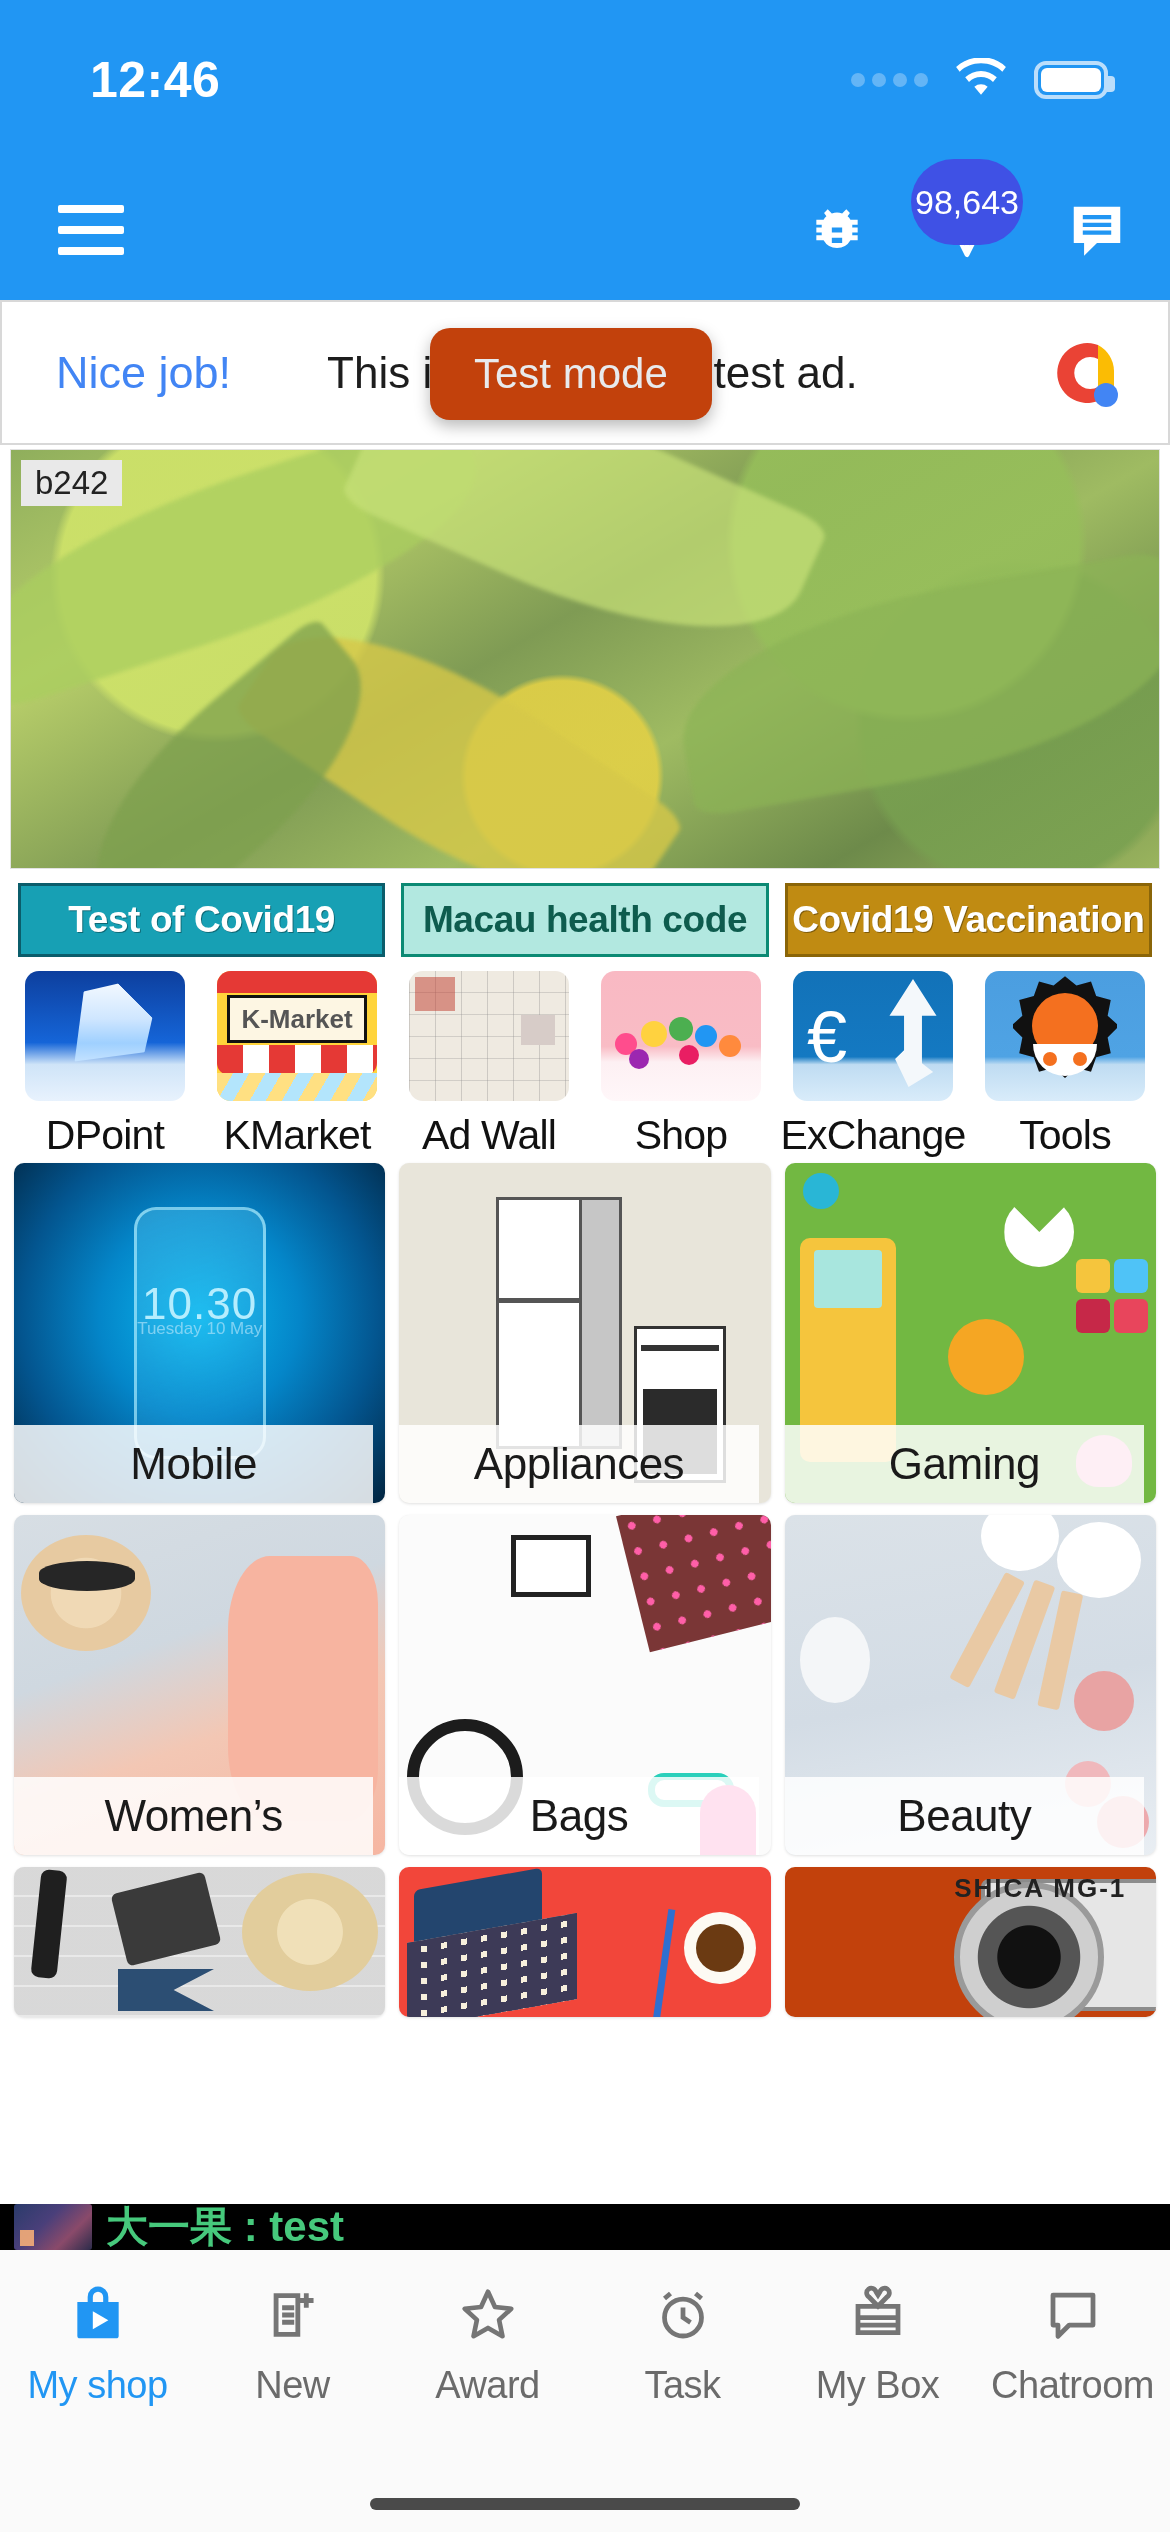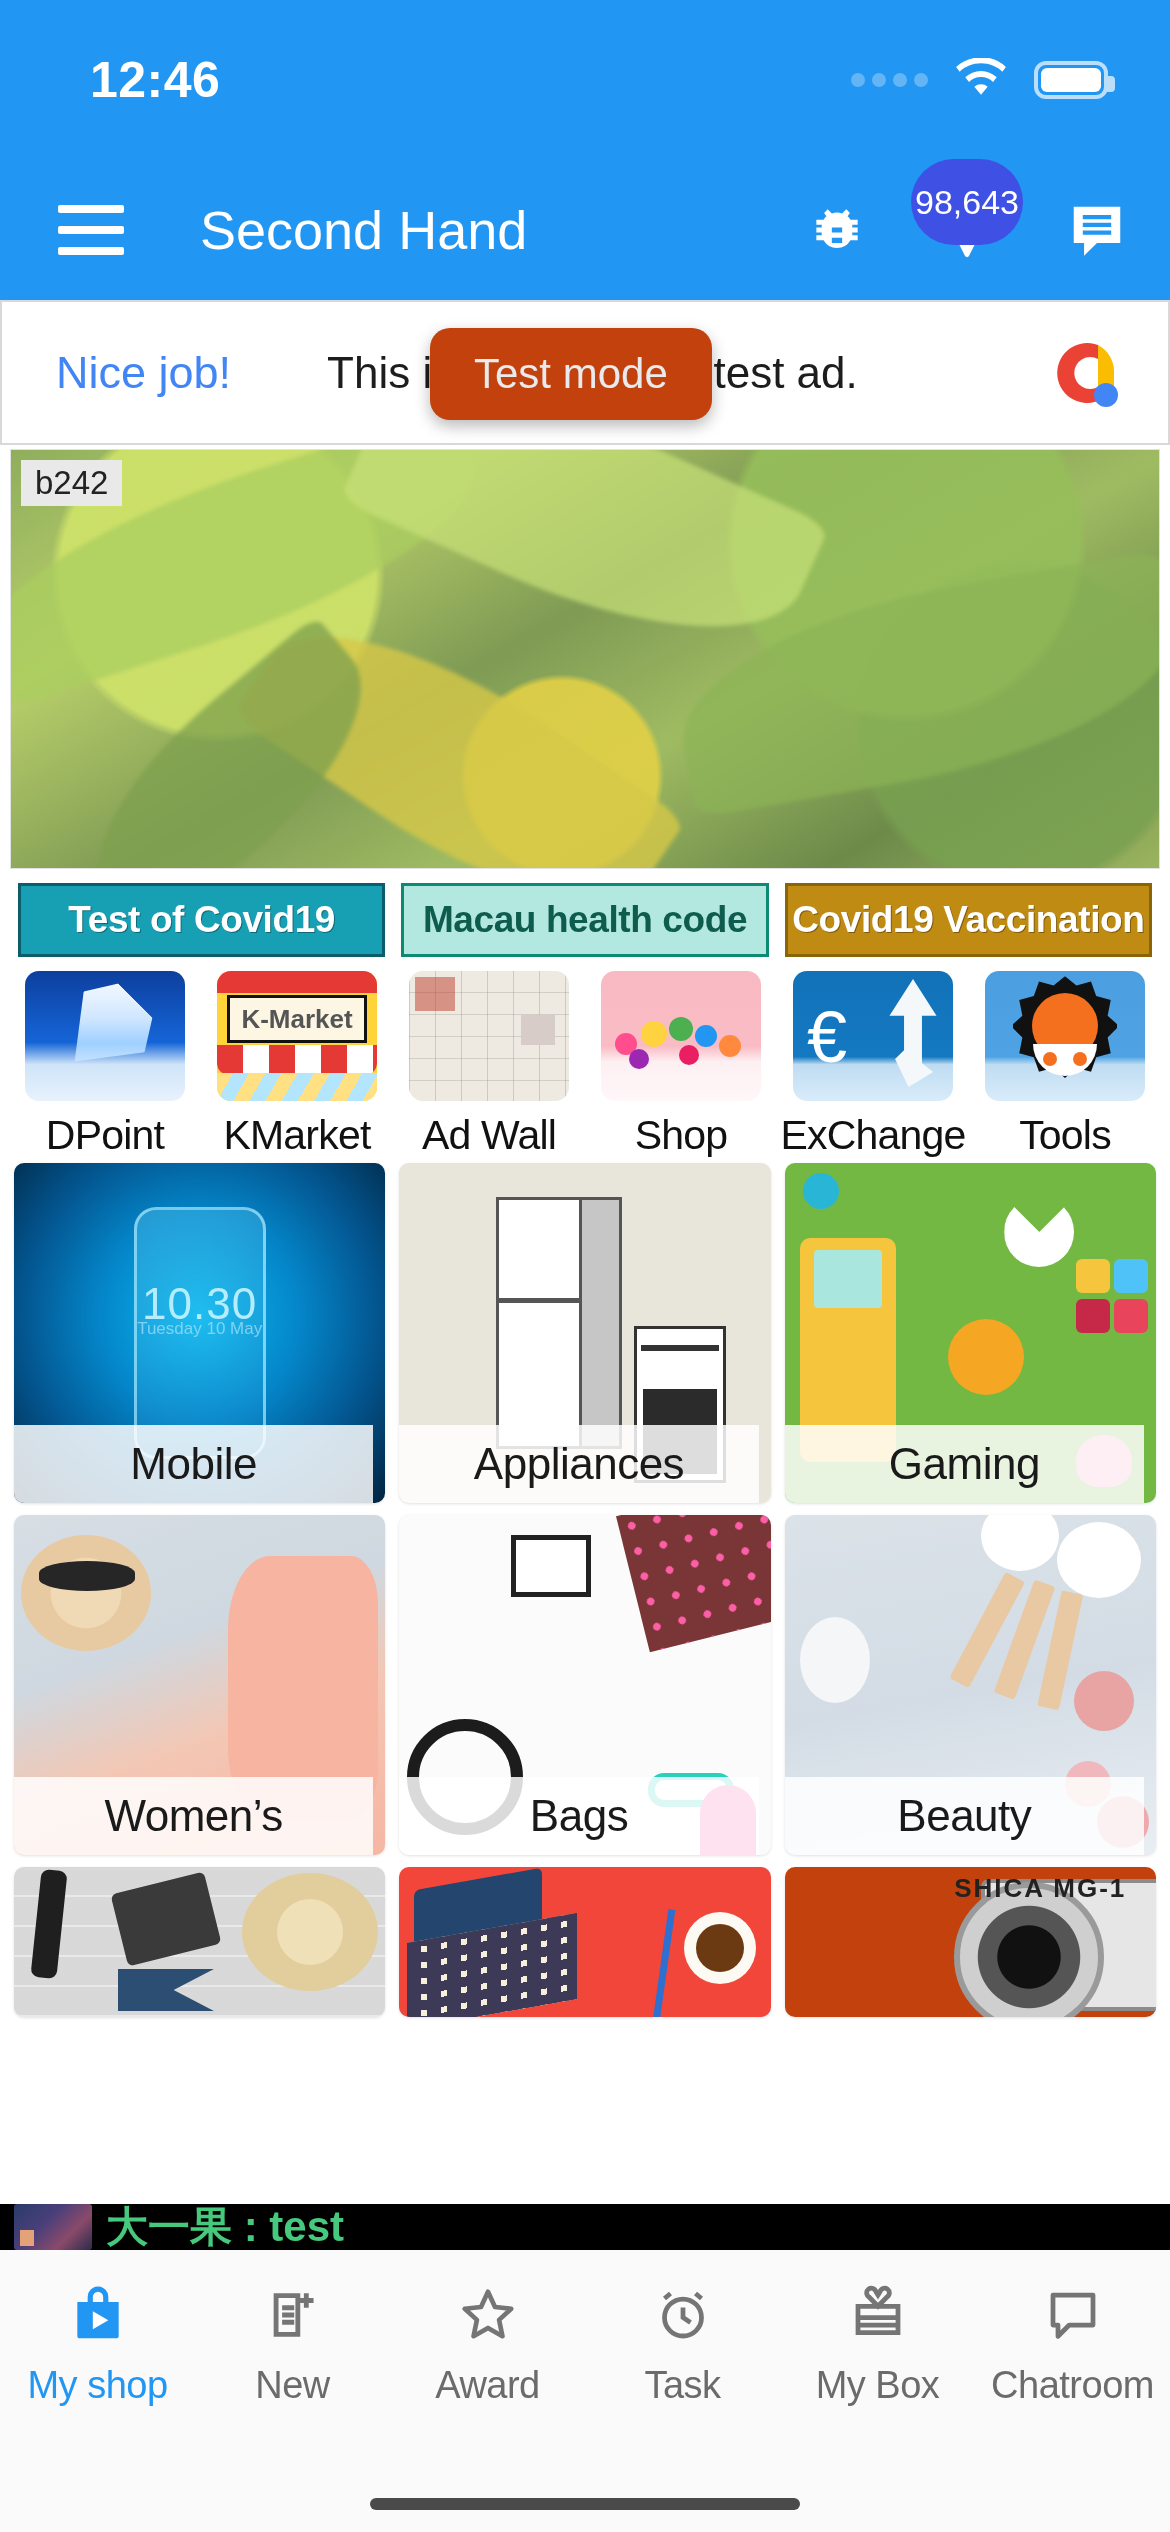--- a/index.html
+++ b/index.html
@@ -272,21 +272,20 @@
       </span>
   </div>
 </div>
 
 <div id="app-bar">
   <div id="menu-btn">
       <span></span>
       <span></span>
       <span></span>
     </div>
-  <div id="app-title">Second Hand</div>
   <div id="app-actions">
     <div class="act">
       <svg width="62" height="62" viewBox="0 0 24 24" fill="#fff">
           <path d="M20 8h-2.8a5 5 0 0 0-1.1-1.3L17 5.4 15.6 4l-1.6 1.6a5.2 5.2 0 0 0-4 0L8.4 4 7 5.4l.9 1.3A5 5 0 0 0 6.8 8H4v2h2.1a5 5 0 0 0 0 1H4v2h2.1a5 5 0 0 0 0 1H4v2h2.8a6 6 0 0 0 10.4 0H20v-2h-2.1a5 5 0 0 0 0-1H20v-2h-2.1a5 5 0 0 0 0-1H20V8zm-6 9h-4v-2h4v2zm0-4h-4v-2h4v2z"></path>
         </svg>
     </div>
     <div class="act">
       <span id="gem-badge">98,643</span>
       <svg width="70" height="64" viewBox="0 0 24 22">
         <path d="M3 2h18l-9 18L3 2z" fill="none" stroke="#fff" stroke-width="1.7" stroke-linejoin="round"></path>

